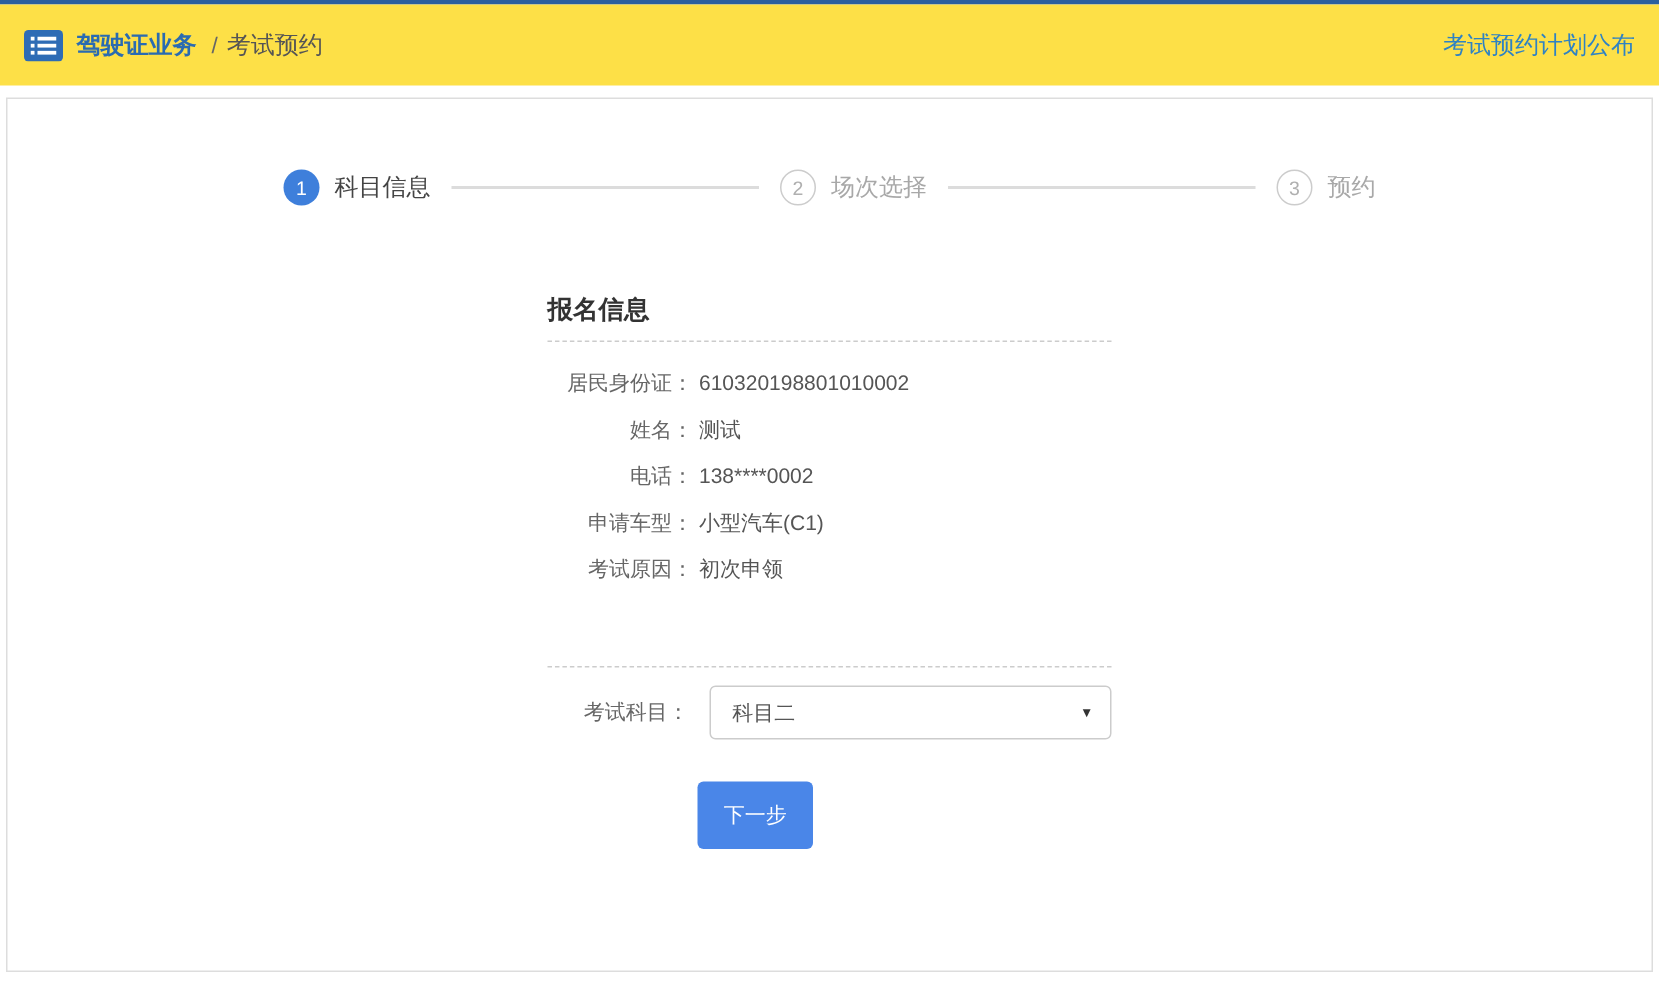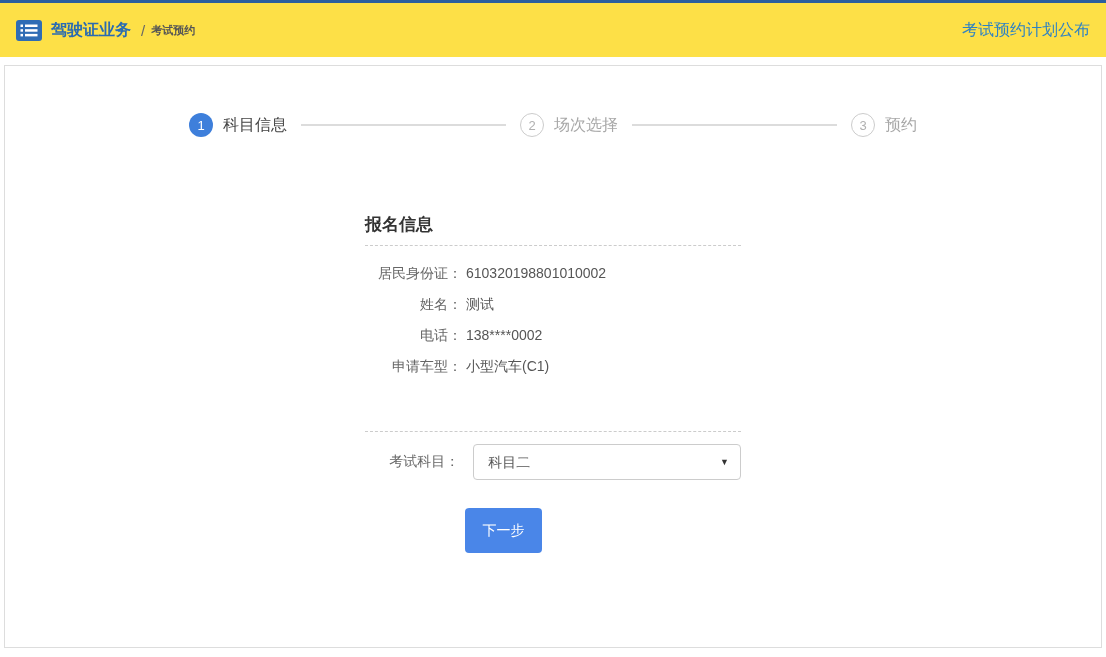--- a/index.html
+++ b/index.html
@@ -10,21 +10,21 @@
 
   .header {
     height: 54px; background: #fde047;
     display: flex; align-items: center; justify-content: space-between;
     padding: 0 16px;
   }
   .header-left { display: flex; align-items: center; }
   .crumb-icon { display: inline-flex; margin-right: 9px; }
   .crumb-section { color: #2a6bb1; font-size: 16px; font-weight: 600; }
   .crumb-sep { color: #666; font-size: 15px; margin: 0 6px 0 10px; }
-  .crumb-page { color: #555; font-size: 11px; font-weight: bold; }
+  .crumb-page { color: #555; font-size: 16px; }
   .header-link { color: #2e82c4; font-size: 16px; text-decoration: none; cursor: pointer; }
 
   .panel {
     margin: 8px 4px 0 4px;
     height: 583px;
     border: 1px solid #ddd;
     background: #fff;
   }
 
   .stepper {
@@ -38,21 +38,21 @@
     font-size: 13px;
   }
   .step.active .step-circle { background: #3e7fdb; color: #fff; }
   .step.inactive .step-circle { background: #fff; border: 1px solid #ccc; color: #b0b0b0; }
   .step-label { font-size: 16px; margin-left: 10px; }
   .step.active .step-label { color: #444; }
   .step.inactive .step-label { color: #a8a8a8; }
   .connector { width: 205px; height: 2px; background: #dcdcdc; margin: 0 14px; }
 
   .section { width: 376px; margin: 0 auto; }
-  .section-reg { margin-top: 76px; }
+  .section-reg { margin-top: 58px; }
   .section-subj { margin-top: 56px; }
   .section-head { display: flex; align-items: center; }
   .section-title { font-size: 17px; font-weight: bold; color: #333; }
   .section-note { font-size: 14px; color: #9a9a9a; margin-left: 50px; }
   .section-link { font-size: 14px; color: #3d86d8; text-decoration: none; cursor: pointer; margin-left: 2px; }
   .dashed { border-bottom: 1px dashed #ccc; margin-top: 9px; }
 
   .form { margin-top: 19px; }
   .row { display: flex; align-items: center; margin-bottom: 14px; line-height: 17px; }
   .row-label { width: 97px; text-align: right; font-size: 14px; color: #666; }
@@ -141,20 +141,24 @@
         <span class="row-value">测试</span>
       </div>
       <div class="row">
         <span class="row-label">电话：</span>
         <span class="row-value">138****0002</span>
       </div>
       <div class="row">
         <span class="row-label">申请车型：</span>
         <span class="row-value">小型汽车(C1)</span>
       </div>
+      <div class="row">
+        <span class="row-label">考试原因：</span>
+        <span class="row-value">初次申领</span>
+      </div>
     </div>
   </div>
 
   <div class="section section-subj">
     <div class="dashed"></div>
     <div class="select-row">
       <span class="row-label">考试科目：</span>
       <div class="select-wrap">
         <select>
           <option>科目二</option>

